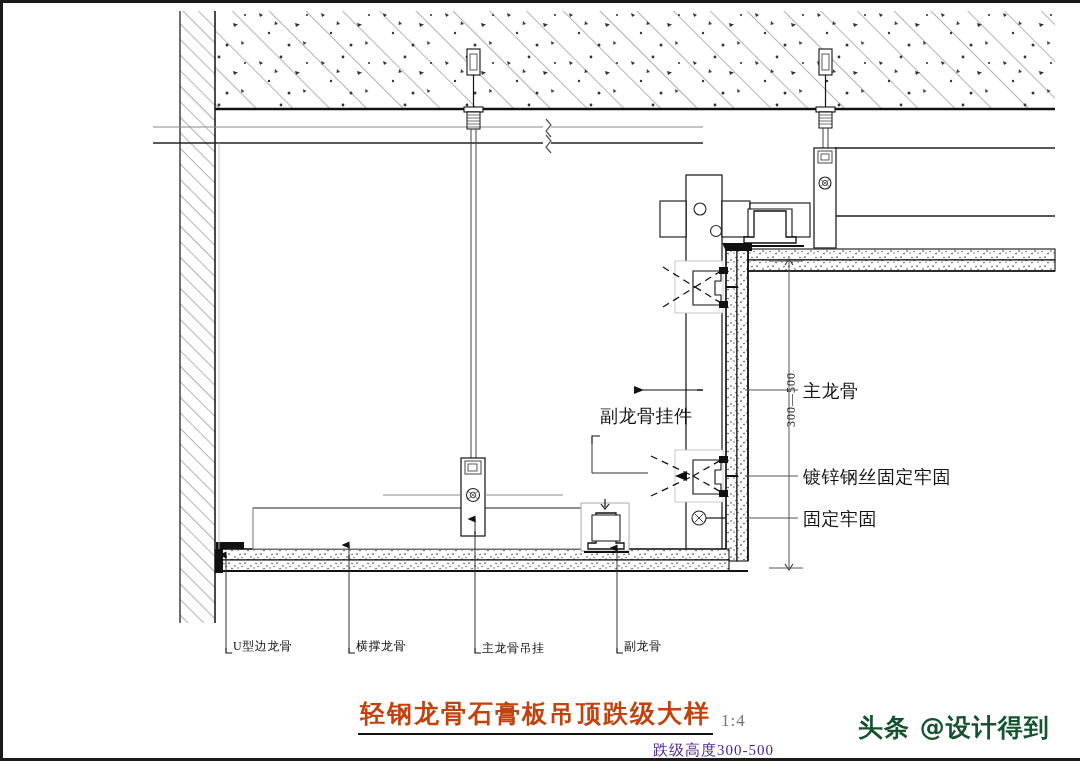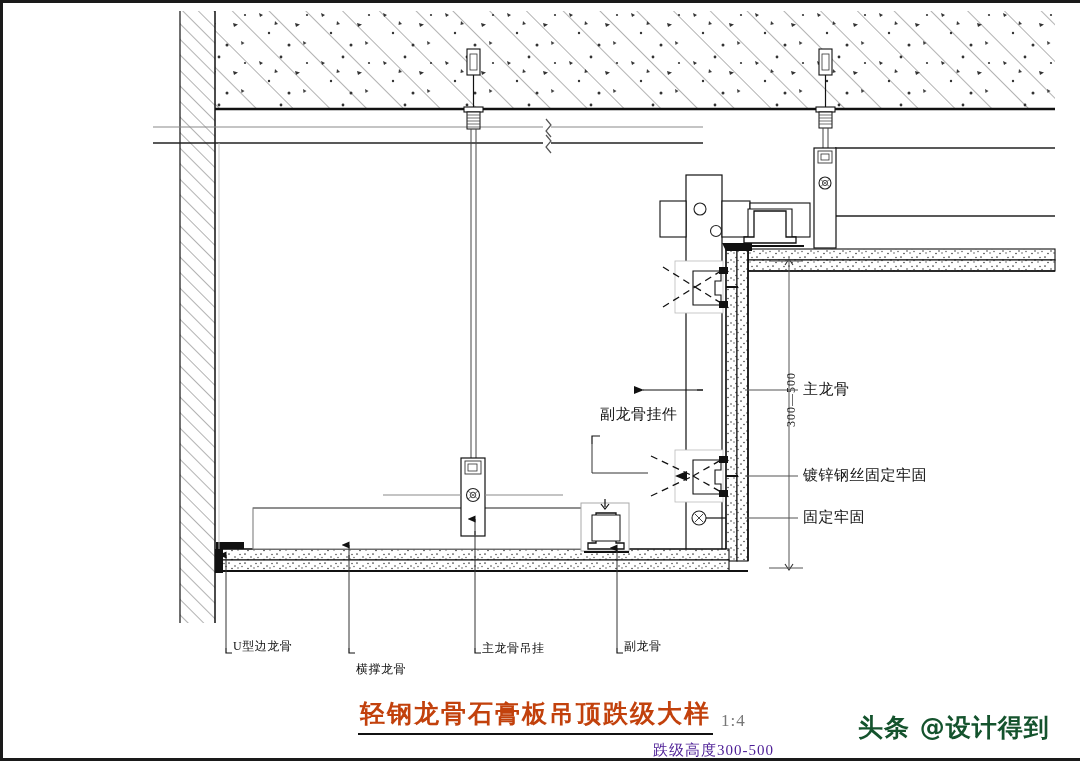--- a/index.html
+++ b/index.html
@@ -25,21 +25,21 @@
     width: 1080px;
     height: 761px;
   }
   .lbl {
     position: absolute;
     font-family: "Liberation Serif", "DejaVu Serif", serif;
     color: #111;
     white-space: nowrap;
     line-height: 1;
   }
-  .lbl-note { font-size: 15px; letter-spacing: 0.5px; }
+  .lbl-note { font-size: 18px; letter-spacing: 0.5px; }
   .lbl-bottom { font-size: 12px; letter-spacing: 0.5px; }
   .dim-vert {
     position: absolute;
     font-size: 12px;
     color: #222;
     white-space: nowrap;
     transform-origin: 0 0;
     transform: rotate(-90deg);
     letter-spacing: 1px;
   }
@@ -359,21 +359,21 @@
 
   <div class="lbl lbl-note" style="left:800px; top:379px;">主龙骨</div>
   <div class="lbl lbl-note" style="left:800px; top:465px;">镀锌钢丝固定牢固</div>
   <div class="lbl lbl-note" style="left:800px; top:507px;text-align:right;">固定牢固</div>
 
   <div class="dim-vert" style="left:781px; top:424px;">300—500</div>
 
   <div class="lbl lbl-note" style="left:597px; top:404px;">副龙骨挂件</div>
 
   <div class="lbl lbl-bottom" style="left:230px; top:637px;">U型边龙骨</div>
-  <div class="lbl lbl-bottom" style="left:353px; top:637px;margin-top:23px;">横撑龙骨</div>
+  <div class="lbl lbl-bottom" style="left:353px; top:637px;">横撑龙骨</div>
   <div class="lbl lbl-bottom" style="left:479px; top:639px;">主龙骨吊挂</div>
   <div class="lbl lbl-bottom" style="left:621px; top:637px;">副龙骨</div>
 
   <div id="title-block">
     <div id="title-row">
       <span id="title-main">轻钢龙骨石膏板吊顶跌级大样</span>
       <span id="title-scale">1:4</span>
     </div>
     <div id="title-sub">跌级高度300-500</div>
   </div>

